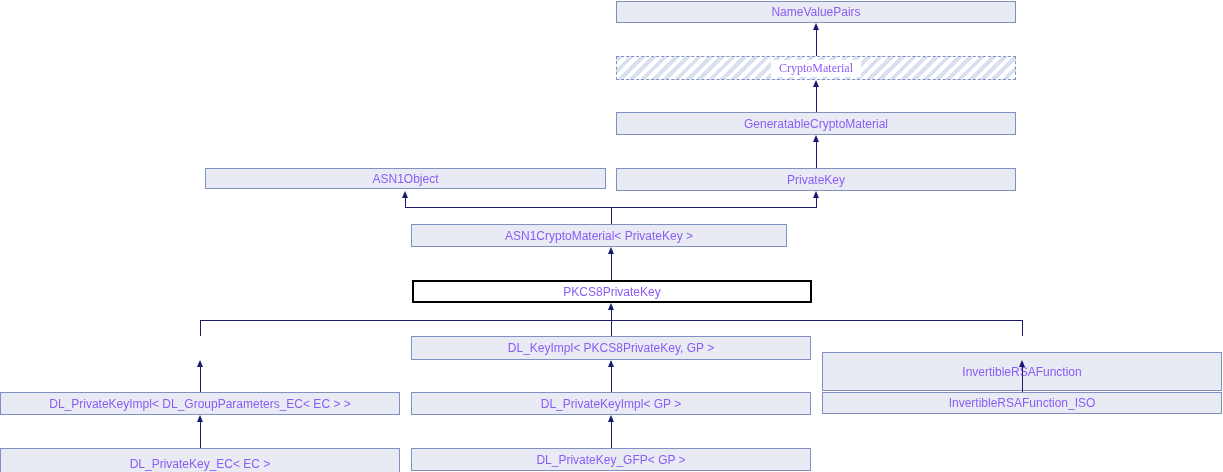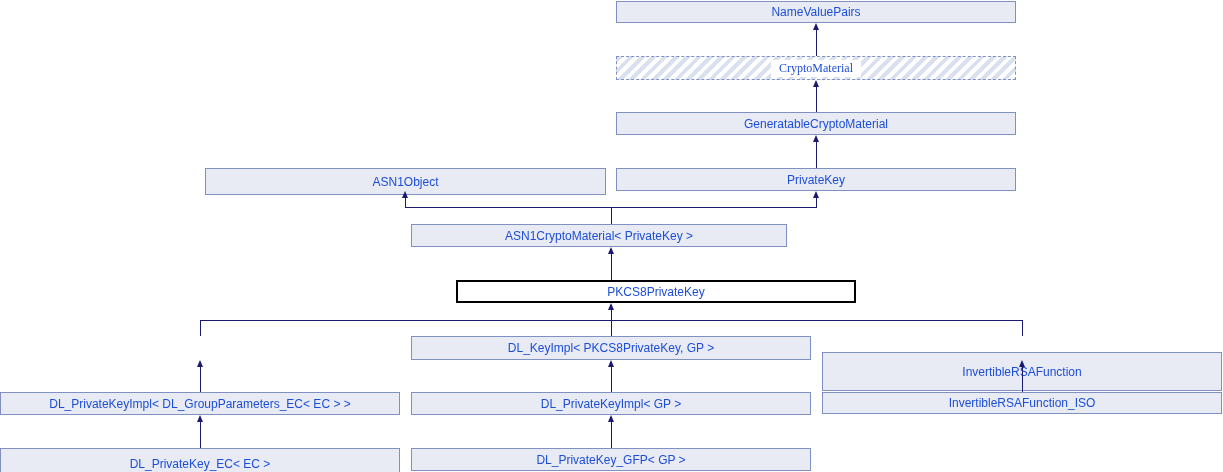--- a/index.html
+++ b/index.html
@@ -7,40 +7,39 @@
     padding: 0;
     background: #ffffff;
   }
   .canvas {
     position: relative;
     width: 1223px;
     height: 472px;
     background: #ffffff;
     font-family: "Liberation Sans", "DejaVu Sans", sans-serif;
     font-size: 12px;
-    color: #1d4ed8;
+    color: #8b5cf6;
     overflow: hidden;
   }
   .node {
     position: absolute;
     box-sizing: border-box;
     background: var(--node-fill, #e8ebf4);
     border: 1px solid var(--node-border, #8090c0);
     display: flex;
     align-items: center;
     justify-content: center;
     text-align: center;
     white-space: nowrap;
     cursor: pointer;
   }
   .node.current {
     background: #ffffff;
     border: 2px solid var(--highlight-border, #000000);
     cursor: default;
-    margin-left: 44px;
   }
   .node.hatched {
     background:
       repeating-linear-gradient(
         135deg,
         var(--hatch-stripe, #d9e1f1) 0px,
         var(--hatch-stripe, #d9e1f1) 4px,
         #ffffff 4px,
         #ffffff 8px
       );
@@ -76,21 +75,21 @@
 <div class="canvas">
 
   <div class="node" style="left:616px;top:1px;width:400px;height:22px">NameValuePairs</div>
 
   <div class="node hatched" style="left:616px;top:56px;width:400px;height:24px">
     <span class="hatch-label">CryptoMaterial</span>
   </div>
 
   <div class="node" style="left:616px;top:112px;width:400px;height:23px">GeneratableCryptoMaterial</div>
 
-  <div class="node" style="left:205px;top:168px;width:401px;height:27px">ASN1Object</div>
+  <div class="node" style="left:205px;top:168px;width:401px;height:21px">ASN1Object</div>
 
   <div class="node" style="left:616px;top:168px;width:400px;height:23px">PrivateKey</div>
 
   <div class="node" style="left:411px;top:224px;width:376px;height:23px">ASN1CryptoMaterial&lt; PrivateKey &gt;</div>
 
   <div class="node current" style="left:412px;top:280px;width:400px;height:23px">PKCS8PrivateKey</div>
 
 
   <div class="node" style="left:411px;top:336px;width:400px;height:24px">DL_KeyImpl&lt; PKCS8PrivateKey, GP &gt;</div>
 

